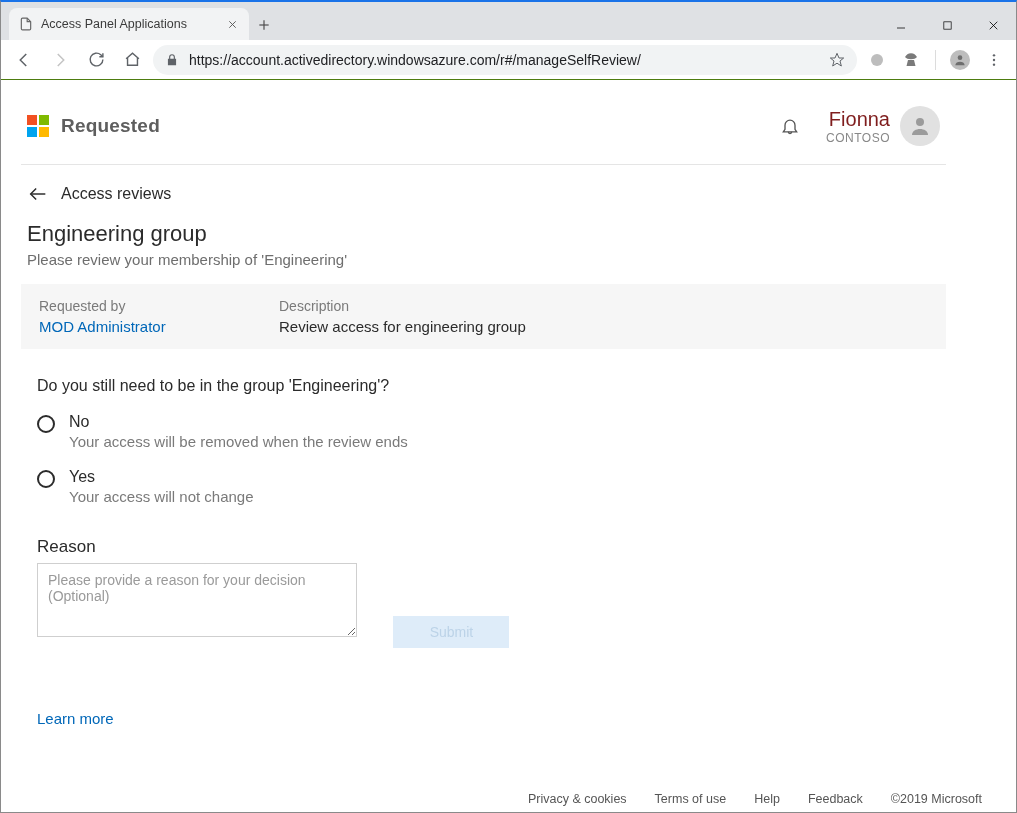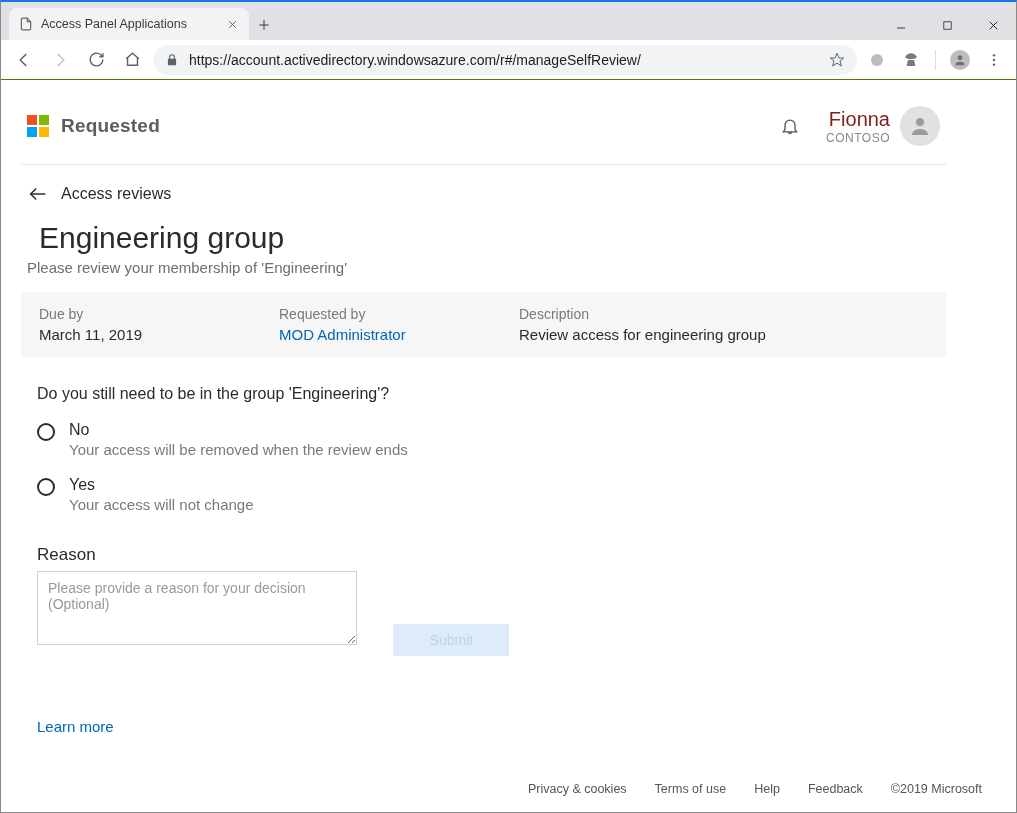--- a/index.html
+++ b/index.html
@@ -53,21 +53,21 @@
   .userblock { text-align:right; margin-right:10px; }
   .userblock .name { font-size:20px; color:#7f1d1d; }
   .userblock .org  { font-size:12px; color:#888; letter-spacing:.5px; }
   .avatar { width:40px; height:40px; border-radius:50%; background:#e1e1e1; display:flex; align-items:center; justify-content:center; color:#888; }
 
   .backrow { display:flex; align-items:center; gap:12px; padding: 18px 6px 12px 6px; color:#2b2b2b; cursor:pointer; width:max-content;}
   .backrow svg { width:22px; height:22px; }
   .backrow span { font-size:16px; }
 
   .hero { padding: 4px 6px 16px 6px; }
-  .hero h1 { font-size:30px; font-weight:400; color:#2b2b2b;margin-left:12px; }
+  .hero h1 { font-size:22px; font-weight:400; color:#2b2b2b; }
   .hero p  { font-size:15px; color:#6e6e6e; margin-top:4px; }
 
   .infobar {
     background:#f6f6f6; display:flex; padding:14px 18px; margin-bottom:28px;
   }
   .infocol { display:flex; flex-direction:column; gap:4px; }
   .infocol.c1 { width: 240px; }
   .infocol.c2 { width: 240px; }
   .infocol.c3 { flex:1; }
   .infocol .label { font-size:14px; color:#7a7a7a; }
@@ -91,21 +91,21 @@
   .reasonbox::placeholder { color:#9a9a9a; }
 
   .submit {
     margin: 48px 16px 0 16px; width:116px; height:32px; border:none;
     background:#deecf9; color:#bcd3e8; font-size:14px; cursor:not-allowed;
   }
 
   .learnmore { display:block; margin: 62px 16px 0 16px; color:#0067b8; font-size:15px; text-decoration:none; width:max-content; cursor:pointer;}
 
   .footer {
-    position:absolute; bottom:16px; right:34px; display:flex; gap:28px; font-size:12.5px; color:#555;
+    position:absolute; bottom:6px; right:34px; display:flex; gap:28px; font-size:12.5px; color:#555;
   }
   .footer span { cursor:pointer; }
   .footer .copy { cursor:default; }
 
   
   .page::-webkit-scrollbar { width:16px; }
   .page::-webkit-scrollbar-track { background:#f1f1f1; }
   .page::-webkit-scrollbar-thumb { background:#c4c4c4; border-radius:0; }
 </style>
 </head>
@@ -261,24 +261,20 @@
       </div>
 
       
       <div class="hero">
         <h1>Engineering group</h1>
         <p>Please review your membership of 'Engineering'</p>
       </div>
 
       
       <div class="infobar">
-        <div class="infocol c1">
-          <span class="label">Due by</span>
-          <span class="value">March 11, 2019</span>
-        </div>
         <div class="infocol c2">
           <span class="label">Requested by</span>
           <span class="value link">MOD Administrator</span>
         </div>
         <div class="infocol c3">
           <span class="label">Description</span>
           <span class="value">Review access for engineering group</span>
         </div>
       </div>
 

